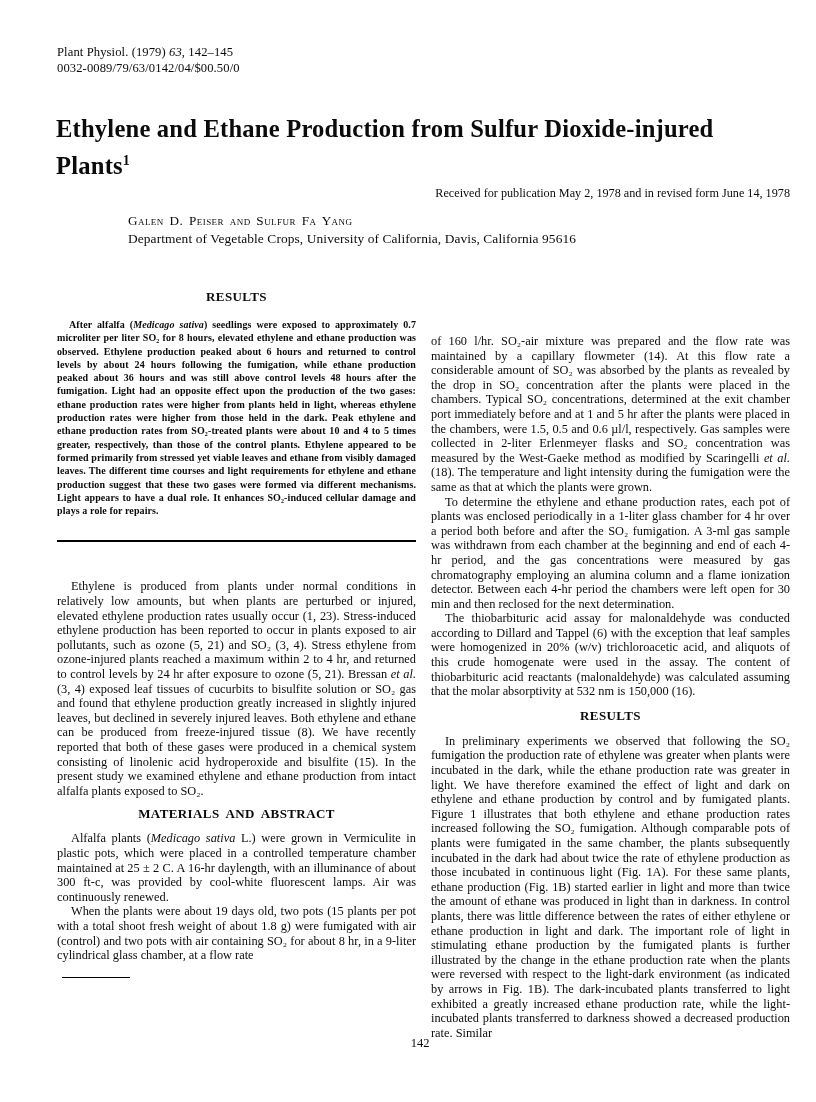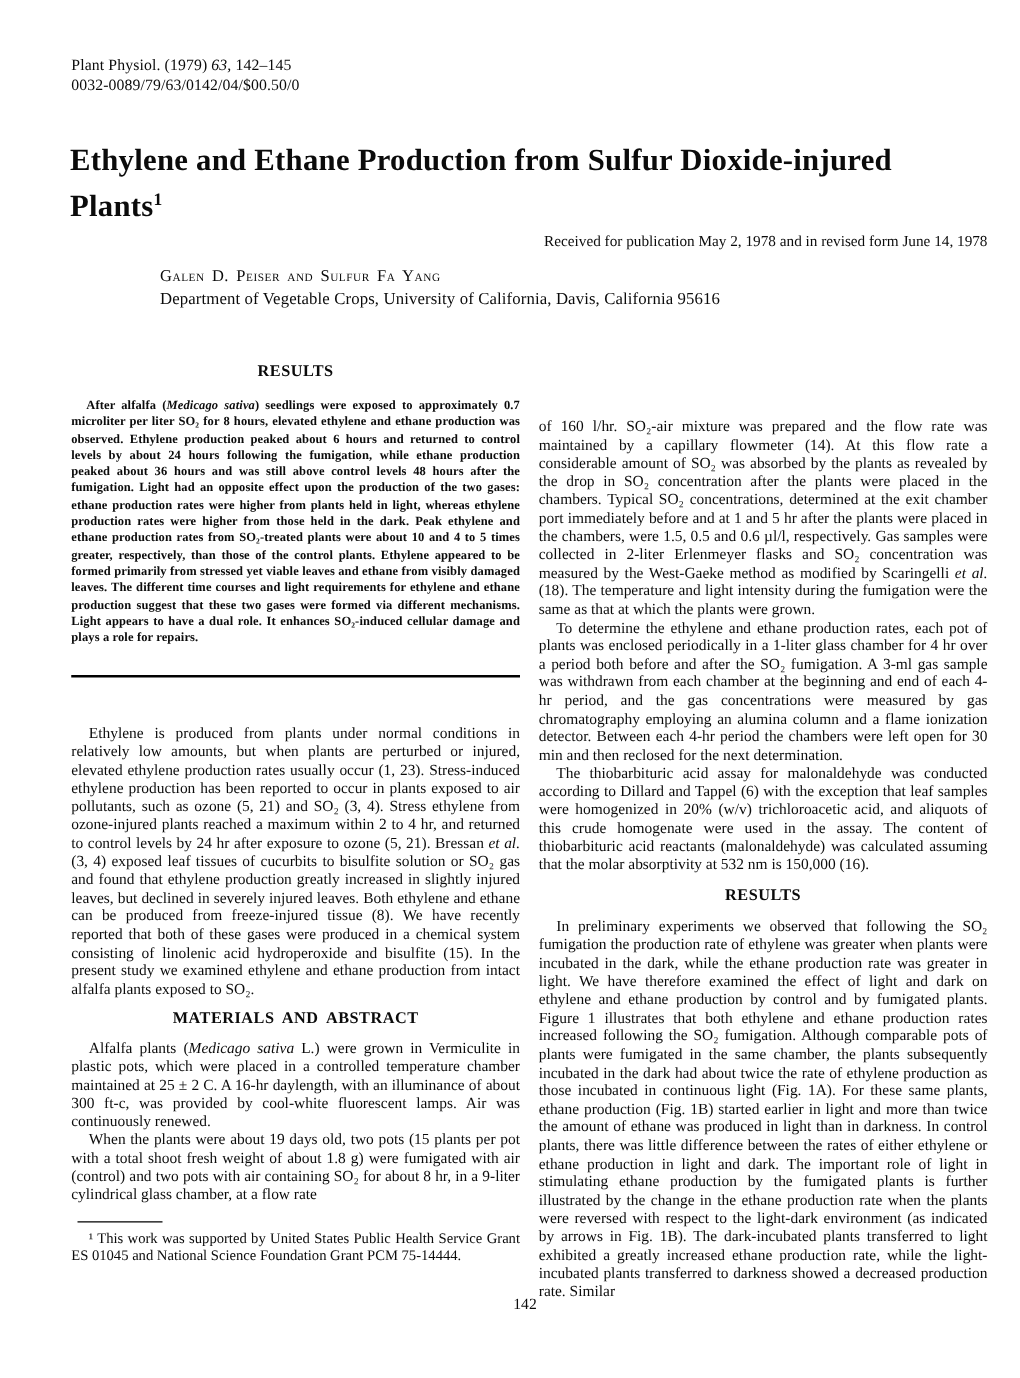--- a/index.html
+++ b/index.html
@@ -63,21 +63,20 @@
     <div class="divider"></div>
     <div class="body-text">
       <p>Ethylene is produced from plants under normal conditions in relatively low amounts, but when plants are perturbed or injured, elevated ethylene production rates usually occur (1, 23). Stress-induced ethylene production has been reported to occur in plants exposed to air pollutants, such as ozone (5, 21) and SO₂ (3, 4). Stress ethylene from ozone-injured plants reached a maximum within 2 to 4 hr, and returned to control levels by 24 hr after exposure to ozone (5, 21). Bressan <i>et al.</i> (3, 4) exposed leaf tissues of cucurbits to bisulfite solution or SO₂ gas and found that ethylene production greatly increased in slightly injured leaves, but declined in severely injured leaves. Both ethylene and ethane can be produced from freeze-injured tissue (8). We have recently reported that both of these gases were produced in a chemical system consisting of linolenic acid hydroperoxide and bisulfite (15). In the present study we examined ethylene and ethane production from intact alfalfa plants exposed to SO₂.</p>
     </div>
     <div id="methods-heading" class="sec-head">MATERIALS AND ABSTRACT</div>
     <div class="body-text">
       <p>Alfalfa plants (<i>Medicago sativa</i> L.) were grown in Vermiculite in plastic pots, which were placed in a controlled temperature chamber maintained at 25 ± 2 C. A 16-hr daylength, with an illuminance of about 300 ft-c, was provided by cool-white fluorescent lamps. Air was continuously renewed.</p>
       <p>When the plants were about 19 days old, two pots (15 plants per pot with a total shoot fresh weight of about 1.8 g) were fumigated with air (control) and two pots with air containing SO₂ for about 8 hr, in a 9-liter cylindrical glass chamber, at a flow rate</p>
     </div>
     <div class="footnote-divider"></div>
-    <p id="footnote">¹ This work was supported by United States Public Health Service Grant ES 01045 and National Science Foundation Grant PCM 75-14444.</p>
   </div>
 
   <div class="col">
     <div class="body-text">
       <p class="noindent">of 160 l/hr. SO₂-air mixture was prepared and the flow rate was maintained by a capillary flowmeter (14). At this flow rate a considerable amount of SO₂ was absorbed by the plants as revealed by the drop in SO₂ concentration after the plants were placed in the chambers. Typical SO₂ concentrations, determined at the exit chamber port immediately before and at 1 and 5 hr after the plants were placed in the chambers, were 1.5, 0.5 and 0.6 µl/l, respectively. Gas samples were collected in 2-liter Erlenmeyer flasks and SO₂ concentration was measured by the West-Gaeke method as modified by Scaringelli <i>et al.</i> (18). The temperature and light intensity during the fumigation were the same as that at which the plants were grown.</p>
       <p>To determine the ethylene and ethane production rates, each pot of plants was enclosed periodically in a 1-liter glass chamber for 4 hr over a period both before and after the SO₂ fumigation. A 3-ml gas sample was withdrawn from each chamber at the beginning and end of each 4-hr period, and the gas concentrations were measured by gas chromatography employing an alumina column and a flame ionization detector. Between each 4-hr period the chambers were left open for 30 min and then reclosed for the next determination.</p>
       <p>The thiobarbituric acid assay for malonaldehyde was conducted according to Dillard and Tappel (6) with the exception that leaf samples were homogenized in 20% (w/v) trichloroacetic acid, and aliquots of this crude homogenate were used in the assay. The content of thiobarbituric acid reactants (malonaldehyde) was calculated assuming that the molar absorptivity at 532 nm is 150,000 (16).</p>
     </div>
     <div id="results-heading" class="sec-head">RESULTS</div>
     <div class="body-text">

